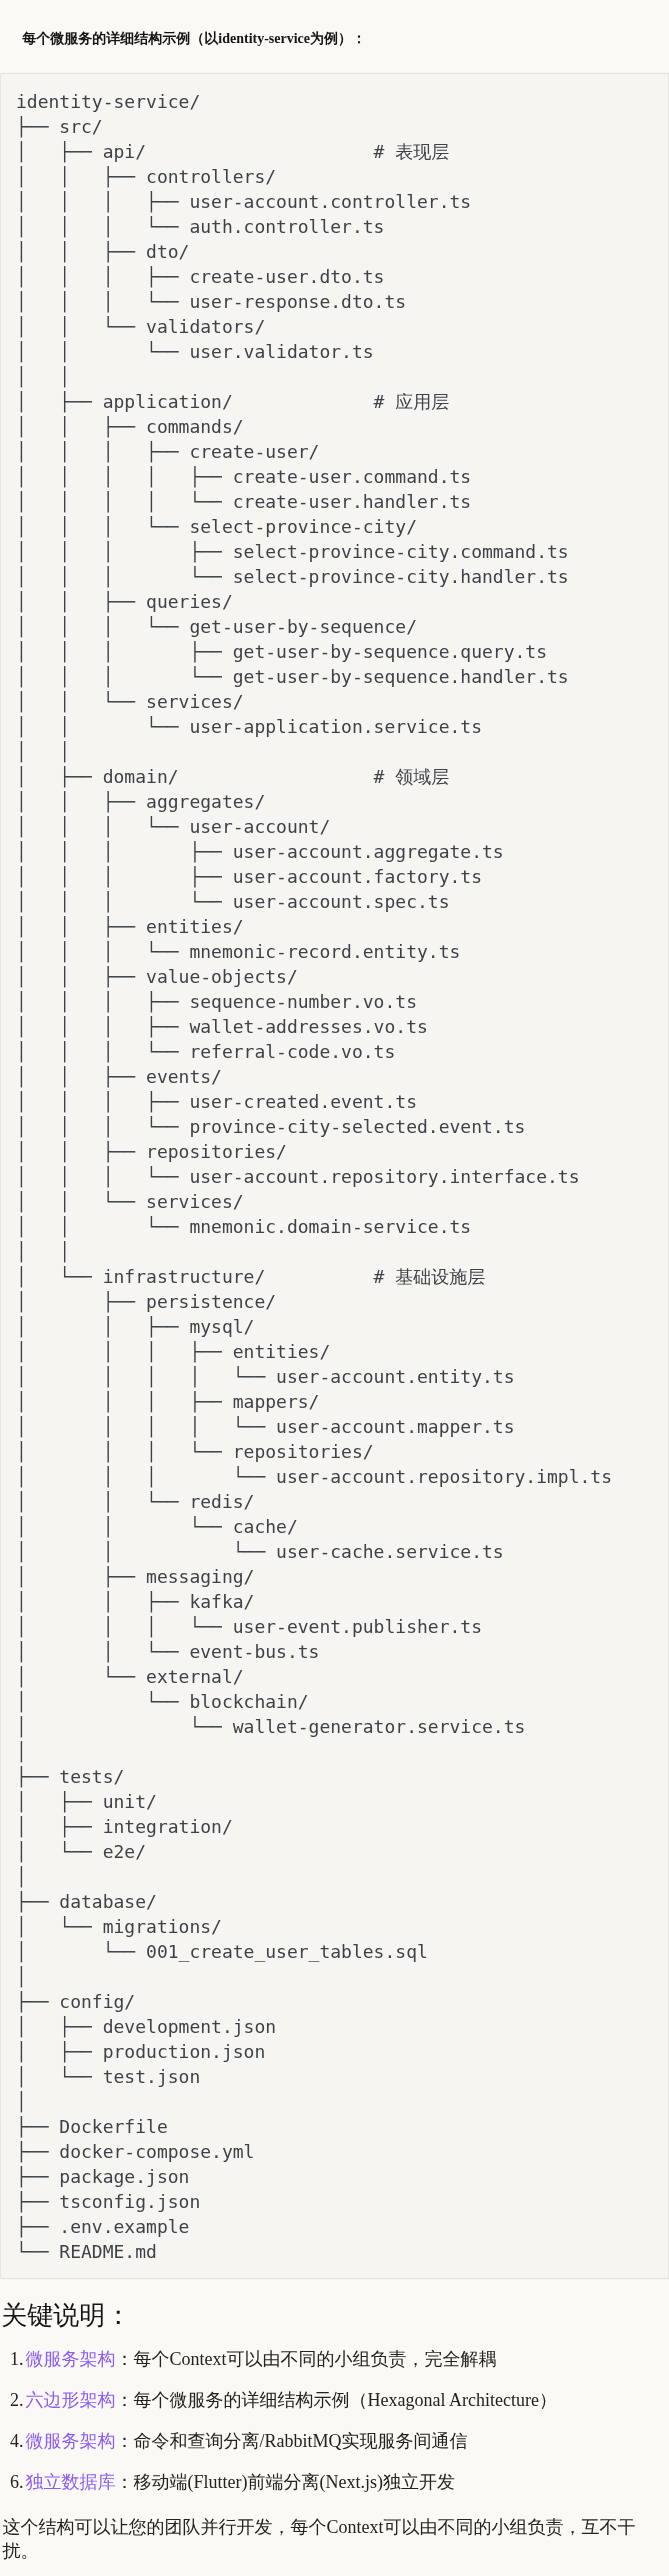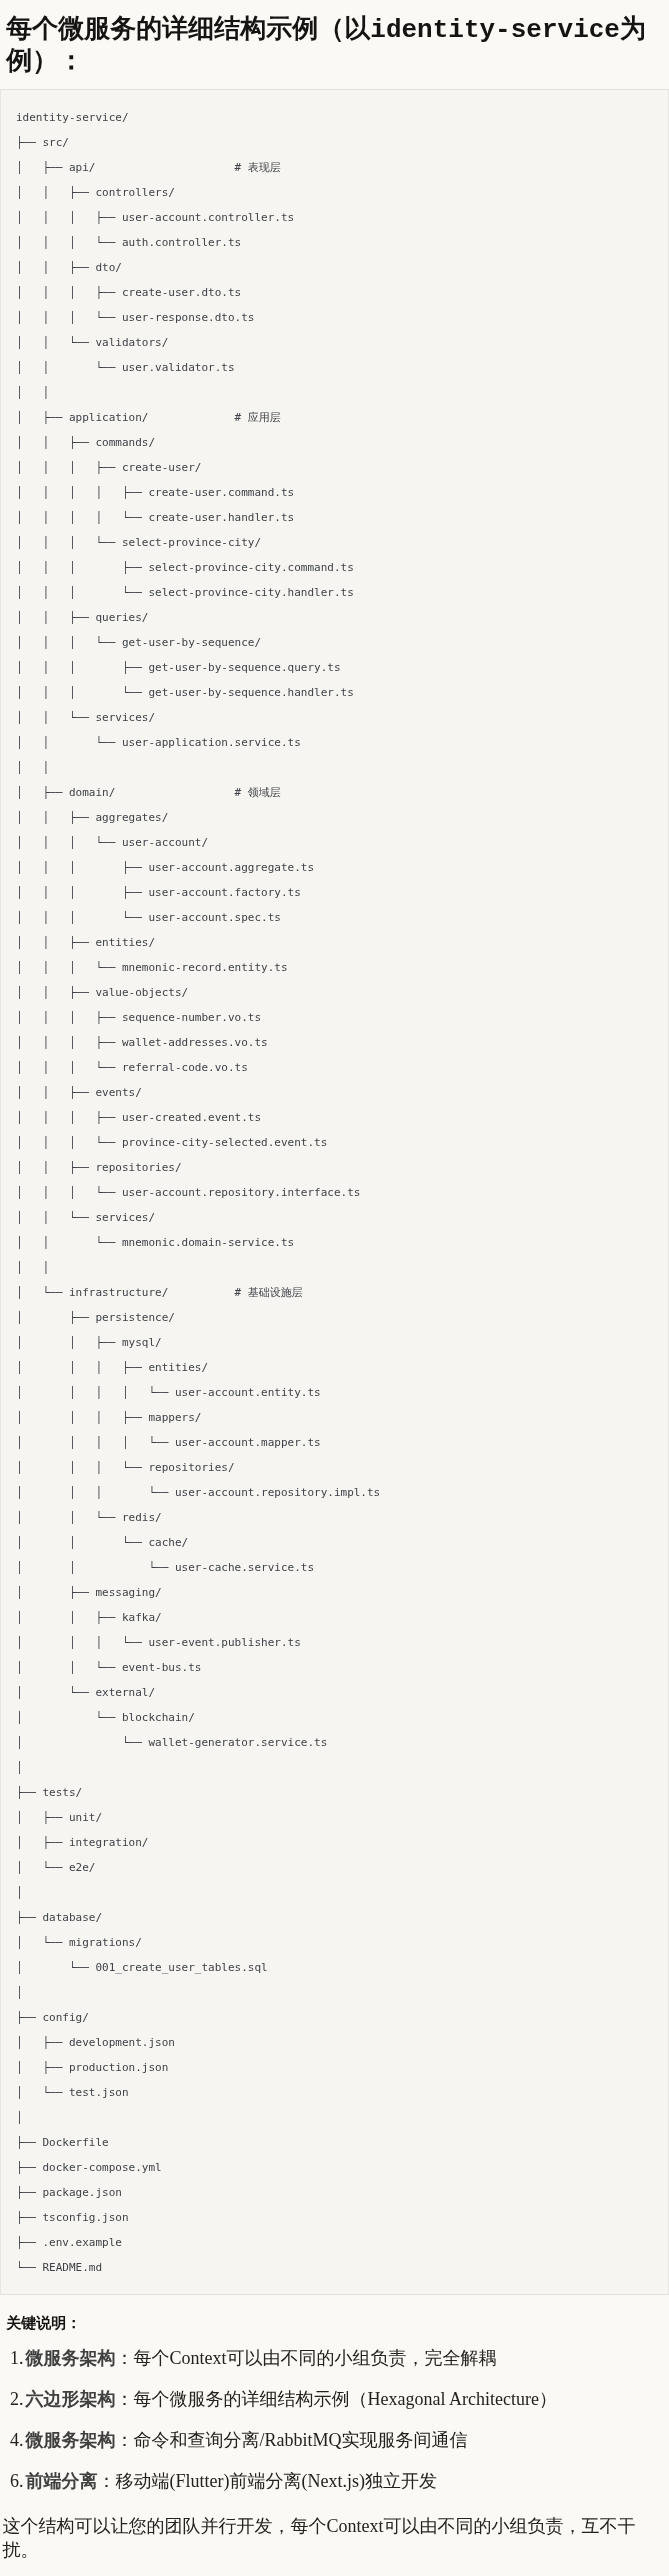--- a/index.html
+++ b/index.html
@@ -6,72 +6,71 @@
     margin: 0;
     padding: 0;
     background: #faf9f5;
   }
   body {
     width: 669px;
     color: #1f1e1c;
     font-family: "Liberation Serif", serif;
   }
   h1.page-title {
-    margin: 0;
+    margin: 16px;
     padding: 13.8px 8.8px 10px 6.3px;
-    font-size: 26px;
+    font-size: 14px;
     line-height: 1.25;
     font-weight: bold;
     color: #151412;
-    font-family: Liberation Mono, monospace;
+    font-family: Liberation Serif, serif;
   }
   pre.tree {
     margin: 0;
     box-sizing: border-box;
     width: 669px;
     background: #f7f5f1;
     border-top: 0.6px solid #e3e1da;
     border-bottom: 0.6px solid #e3e1da;
     border-left: 0.6px solid #e8e6e0;
     border-right: 0.6px solid #e8e6e0;
     padding: 15px 10px 13.8px 15px;
     font-family: "DejaVu Sans Mono", "Liberation Mono", monospace;
-    font-size: 11px;
+    font-size: 18px;
     line-height: 25px;
     color: #3e4248;
     white-space: pre;
     overflow: hidden;
   }
   .notes {
     padding: 0 8.8px 0 1.3px;
   }
   h2.notes-heading {
     margin: 19px 0 13.8px 0;
-    padding-left: 5px;
-    font-size: 15px;
-    font-weight: bold;
+    font-size: 26px;
+    font-weight: normal;
     color: #151412;
   }
   ol.notes-list {
     list-style: none;
     margin: 0;
     padding: 0 0 0 8.8px;
   }
   ol.notes-list li {
     margin: 0 0 17px 0;
     font-size: 18px;
     line-height: 24px;
     color: #23221f;
   }
   ol.notes-list .num {
     margin-right: 1.9px;
   }
   ol.notes-list .label {
-    font-weight: bold;
-    color: #404040;
+    font-weight: normal;
+    color: #8b5cf6;
   }
   p.closing {
     margin: 21px 0 0 0;
     padding: 0 0 8.8px 1.3px;
     font-size: 18px;
     line-height: 24px;
     color: #23221f;
   }
 </style>
 </head>
@@ -169,20 +168,20 @@
 ├── .env.example
 └── README.md</pre>
 
   <div class="notes">
     <h2 class="notes-heading">关键说明：</h2>
 
     <ol class="notes-list" id="notes-list">
         <li><span class="num">1.</span><span class="label">微服务架构</span><span>：每个Context可以由不同的小组负责，完全解耦</span></li>
         <li><span class="num">2.</span><span class="label">六边形架构</span><span>：每个微服务的详细结构示例（Hexagonal Architecture）</span></li>
         <li><span class="num">4.</span><span class="label">微服务架构</span><span>：命令和查询分离/RabbitMQ实现服务间通信</span></li>
-        <li><span class="num">6.</span><span class="label">前端分离</span><span>：移动端(Flutter)前端分离(Next.js)独立开发</span></li>
+        <li><span class="num">6.</span><span class="label">独立数据库</span><span>：移动端(Flutter)前端分离(Next.js)独立开发</span></li>
       </ol>
 
     <p class="closing">这个结构可以让您的团队并行开发，每个Context可以由不同的小组负责，互不干扰。</p>
   </div>
 
 </div>
 
 
 </body></html>

